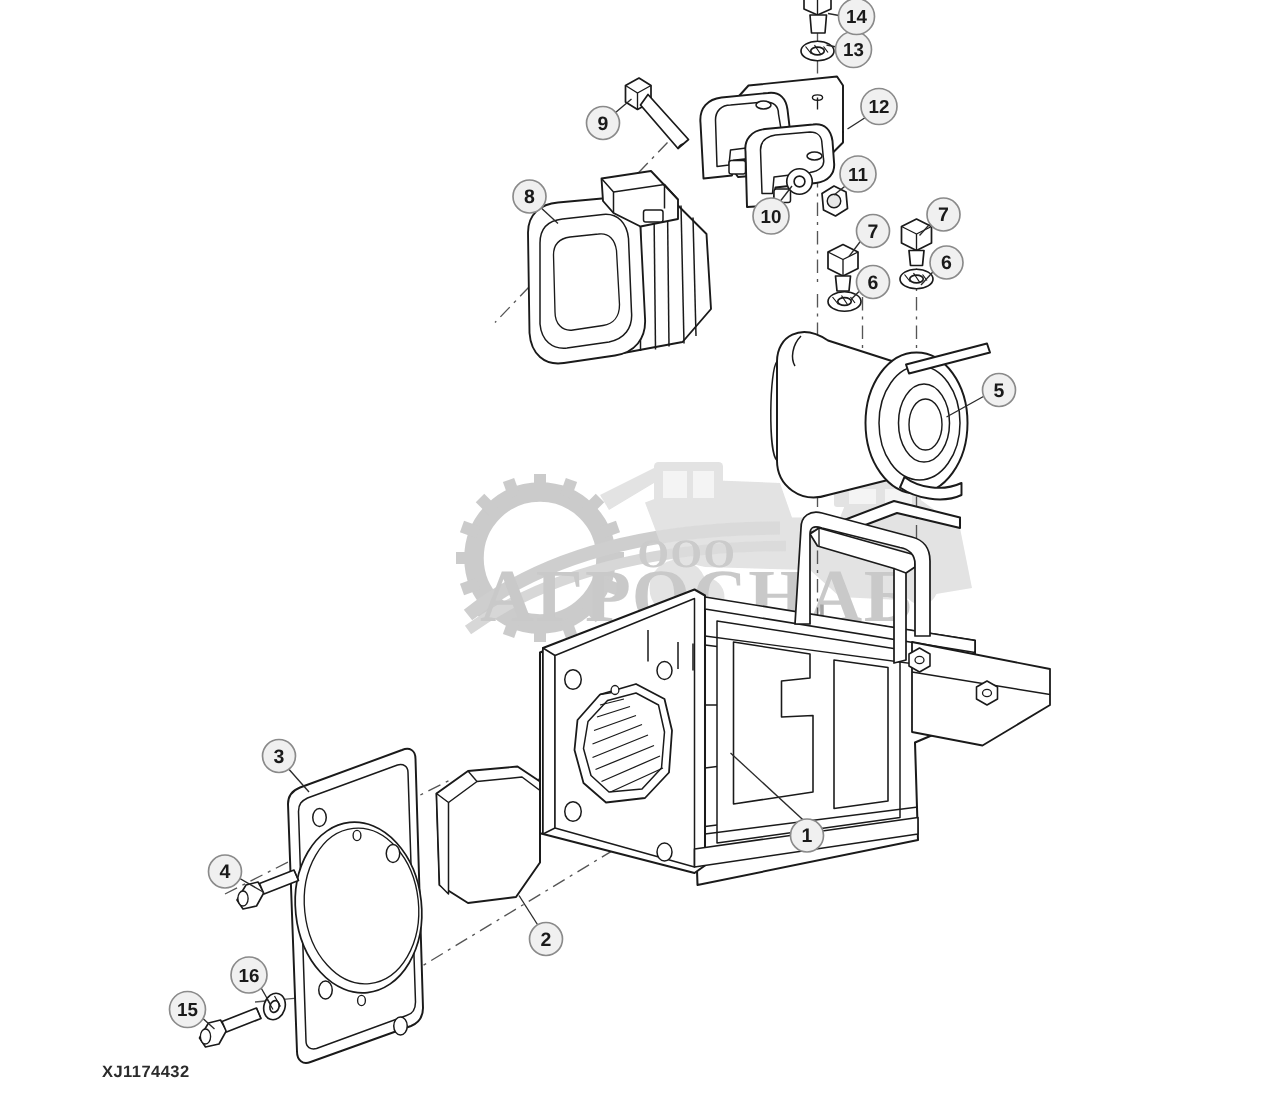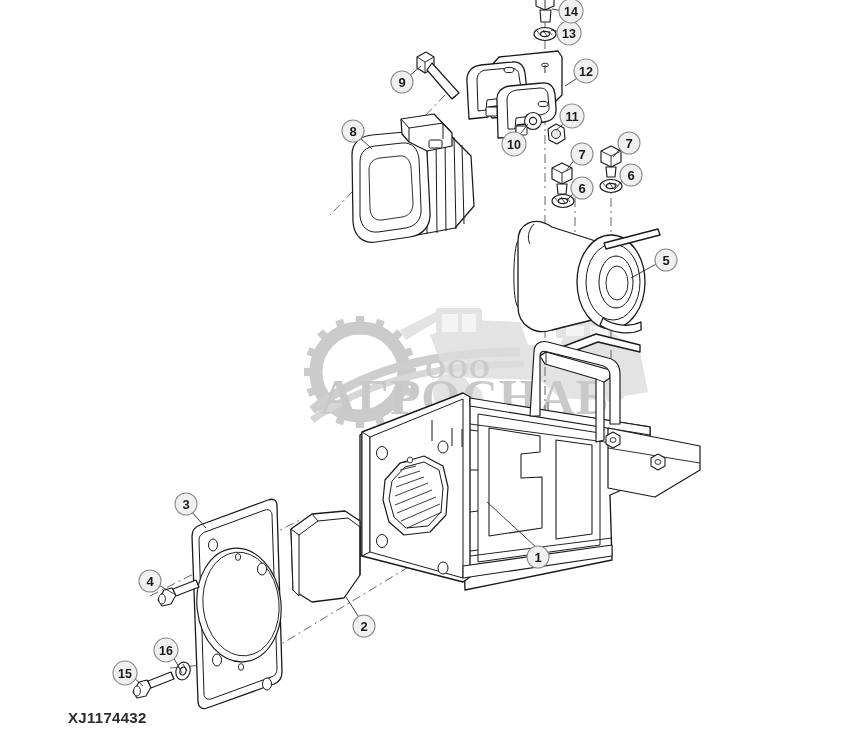--- a/index.html
+++ b/index.html
@@ -1,20 +1,20 @@
 <!DOCTYPE html>
 <html><head>
 <meta charset="utf-8">
 <style>
   html,body{margin:0;padding:0;background:#fff;}
   body{width:841px;height:731px;overflow:hidden;
        font-family:"Liberation Sans", sans-serif;}
   #stage{position:relative;width:841px;height:731px;background:#ffffff;}
   svg{display:block;}
-  .partno{position:absolute;left:68px;top:709px;font-size:15px;font-weight:bold;
+  .partno{position:absolute;left:68px;top:709px;font-size:11px;font-weight:bold;
           color:#2b2b2b;letter-spacing:0.3px;}
 </style>
 </head>
 <body>
 
 <div id="stage">
 
 <svg width="841" height="731" viewBox="0 0 841 731">
   <defs>
     <g id="wm-gear">

